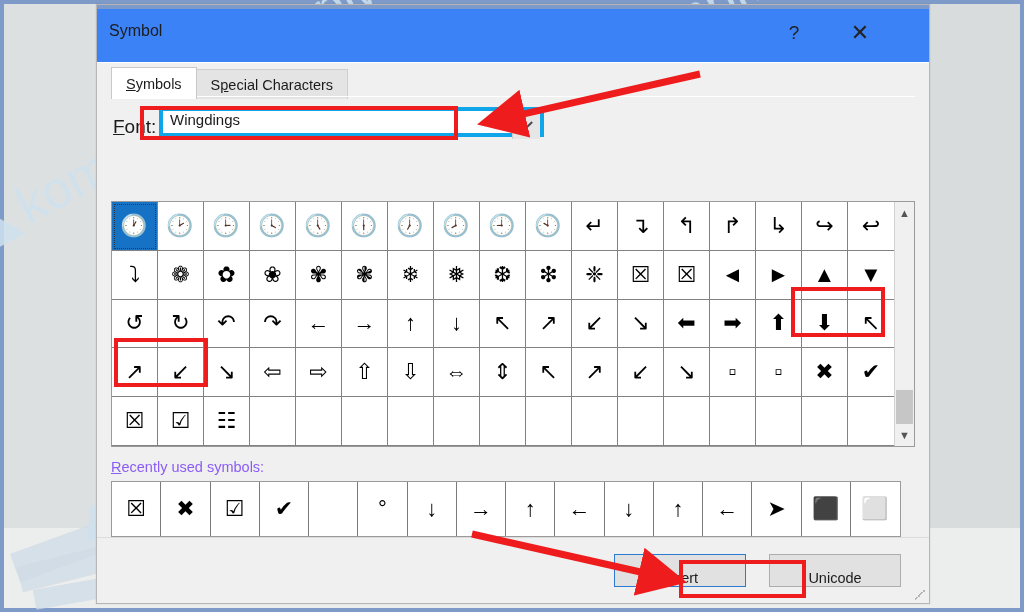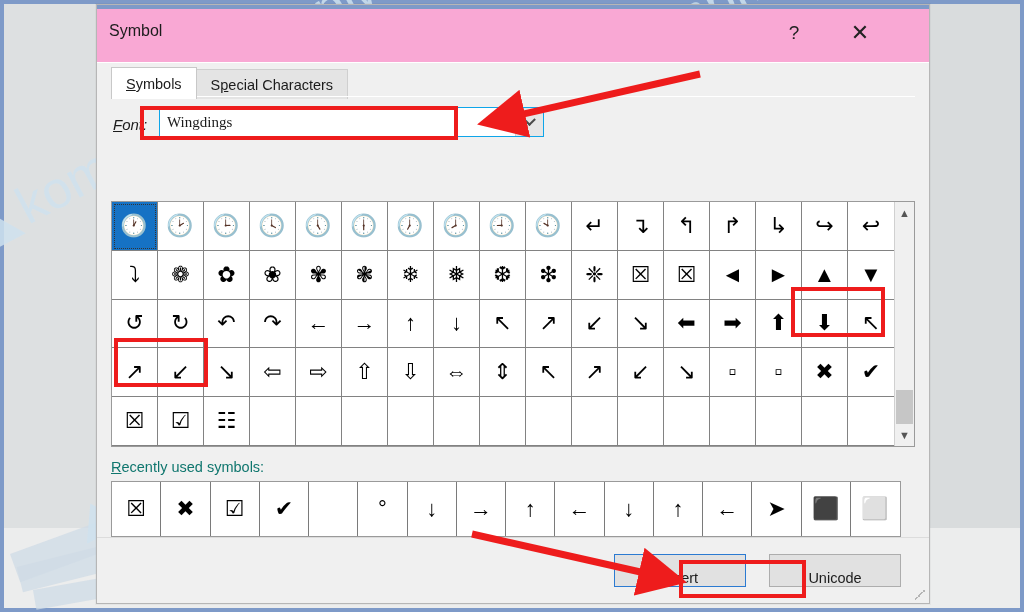--- a/index.html
+++ b/index.html
@@ -49,21 +49,21 @@
 
   
   #dialog{
     position:absolute; left:96px; top:4px; width:834px; height:600px;
     background:#f0f0f0;
     border:1px solid #b6b6b6;
     box-shadow:0 0 0 1px rgba(0,0,0,.03);
     display:flex; flex-direction:column;
   }
   #titlebar{
-    height:58px; background:#f9a8d4; position:relative; flex:0 0 58px;
+    height:58px; background:#3b82f6; position:relative; flex:0 0 58px;
     border-bottom:1px solid #fff;
   }
   #titlebar .accent{
     position:absolute; left:0; right:0; top:0; height:4px; background:#7e9ac8;
   }
   #titlebar .title{
     position:absolute; left:12px; top:17px;
     font-size:16px; color:#1c1c1c;
   }
   .tb-btn{
@@ -86,24 +86,24 @@
     padding:0 14px; font-size:14.5px; color:#1b1b1b;
     border:1px solid #cfcfcf; border-bottom:none;
     background:#e4e4e4; margin-right:-1px; position:relative; top:0;
     vertical-align:bottom;
   }
   .tab.active{ background:#fff; border-color:#c8c8c8; z-index:2; height:32px; line-height:32px;}
   .u{ text-decoration:underline; }
 
   
   #fontrow{ position:relative; height:38px; margin-top:8px; }
-  #font-label{ position:absolute; left:2px; top:11px; font-size:15px; color:#1b1b1b;font-style:italic;}
+  #font-label{ position:absolute; left:2px; top:11px; font-size:19px; color:#1b1b1b;}
   #font-combo{
     position:absolute; left:48px; top:2px; width:385px; height:30px;
-    background:#fff; border:1px solid #0ea5e9; display:flex; align-items:center;font-family:Liberation Serif, serif;
+    background:#fff; border:4px solid #0ea5e9; display:flex; align-items:flex-start;
   }
   #font-combo .val{ flex:1; padding-left:7px; font-size:15px; color:#1b1b1b; }
   #font-combo .arrow{
     width:28px; height:28px; background:#e6e6e6; border-left:1px solid #cdcdcd;
     display:flex; align-items:center; justify-content:center;
   }
   .chev{ width:9px; height:9px; border-right:2px solid #4a4a4a; border-bottom:2px solid #4a4a4a;
          transform:rotate(45deg) translate(-2px,-2px); }
 
   
@@ -125,21 +125,21 @@
   .cell.sel{ background:#1672c4; color:#fff; outline:1px dotted #333; outline-offset:-3px; }
 
   
   #sb{ width:20px; background:#f0f0f0; border-left:1px solid #d0d0d0;
        display:flex; flex-direction:column; }
   .sb-arrow{ height:22px; display:flex; align-items:center; justify-content:center; color:#555; font-size:11px;}
   #sb-track{ flex:1; position:relative; }
   #sb-thumb{ position:absolute; left:1px; right:1px; bottom:0; height:34px; background:#c6c6c6; }
 
   
-  #recent-label{ position:absolute; left:14px; top:396px; font-size:14.5px; color:#0f766e;}
+  #recent-label{ position:absolute; left:14px; top:396px; font-size:14.5px; color:#8b5cf6;}
   #recentwrap{
     position:absolute; left:14px; top:418px; width:790px; height:56px;
     background:#fff; border:1px solid #9a9a9a; display:grid;
     grid-template-columns:repeat(16,1fr);
   }
   .rcell{
     border-right:1px solid #7a7a7a; display:flex; align-items:center; justify-content:center;
     font-size:22px; color:#000; line-height:1;
   }
   .rcell:last-child{ border-right:none; }

